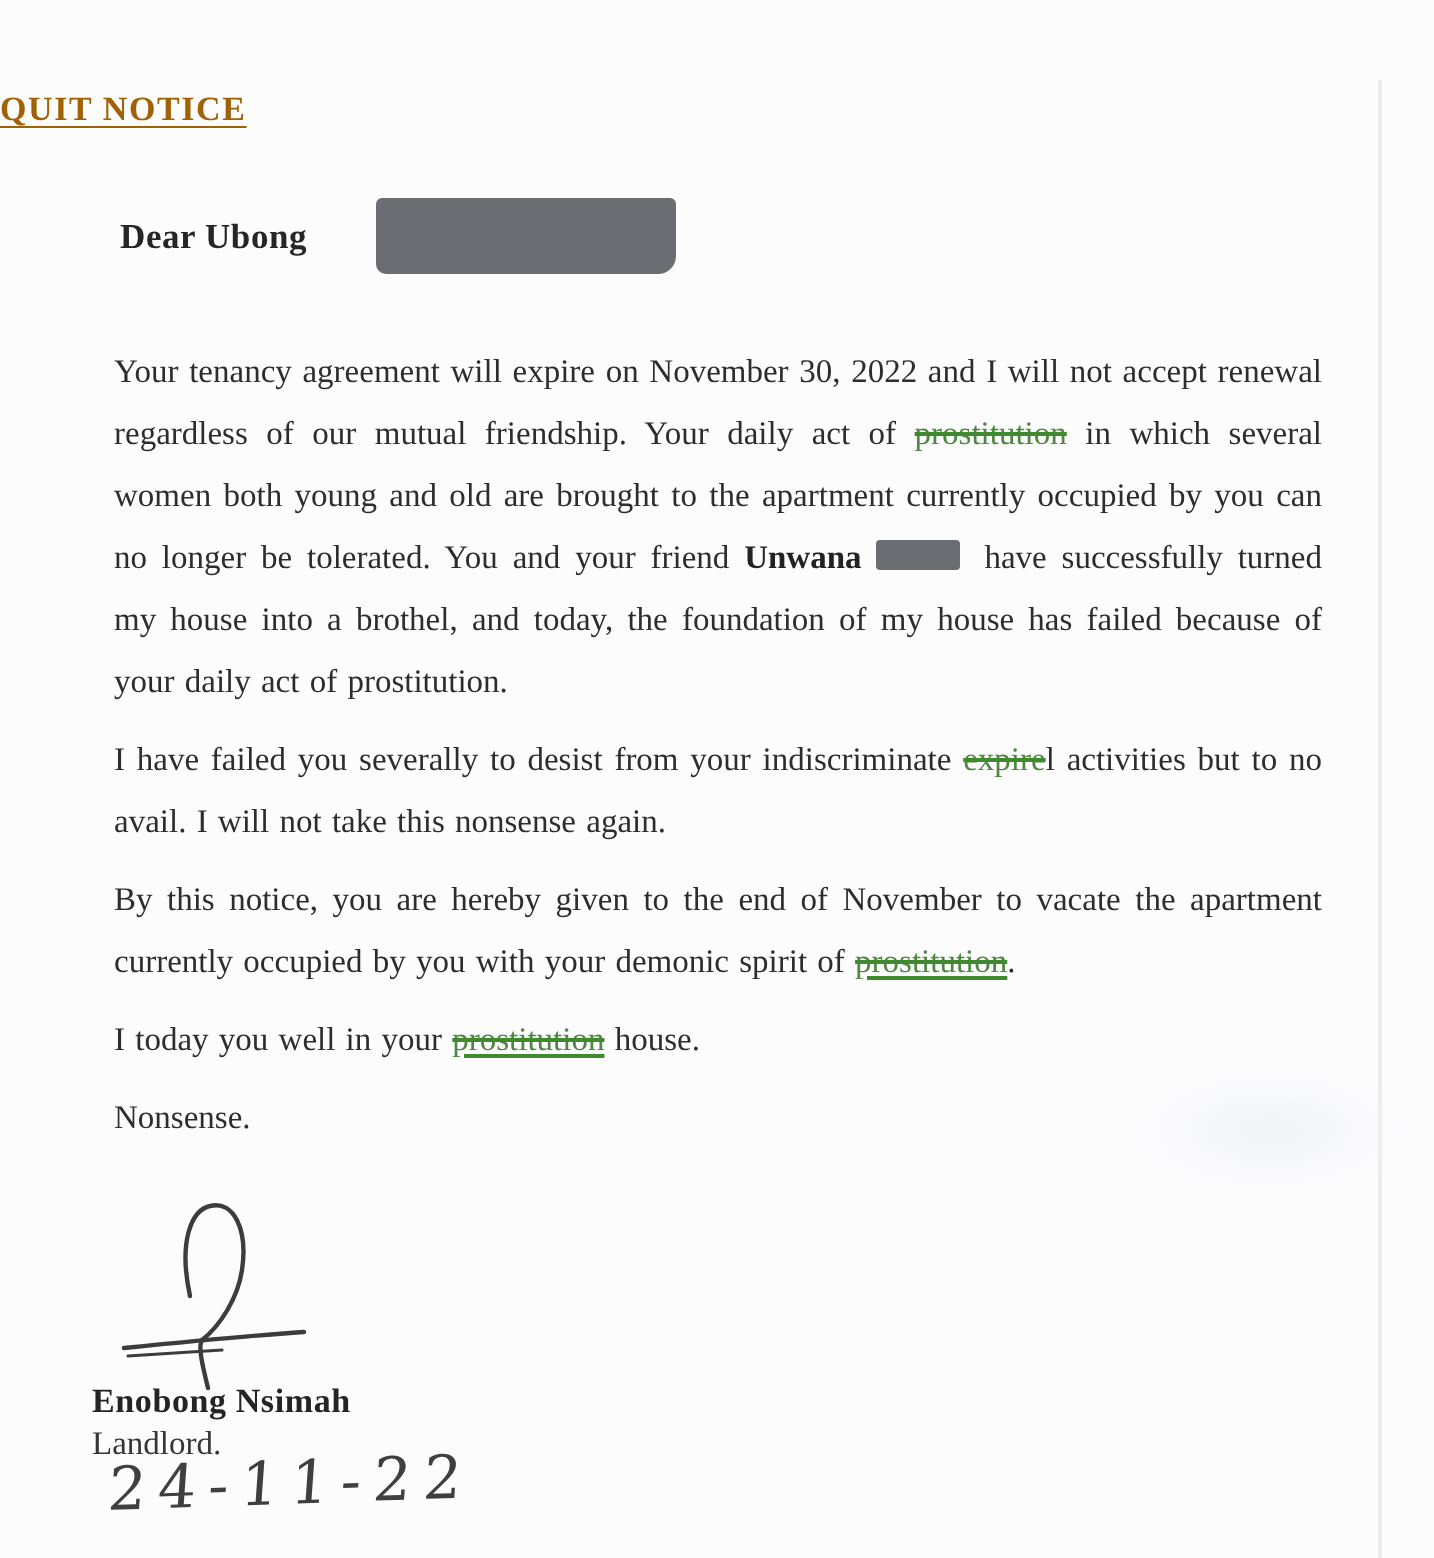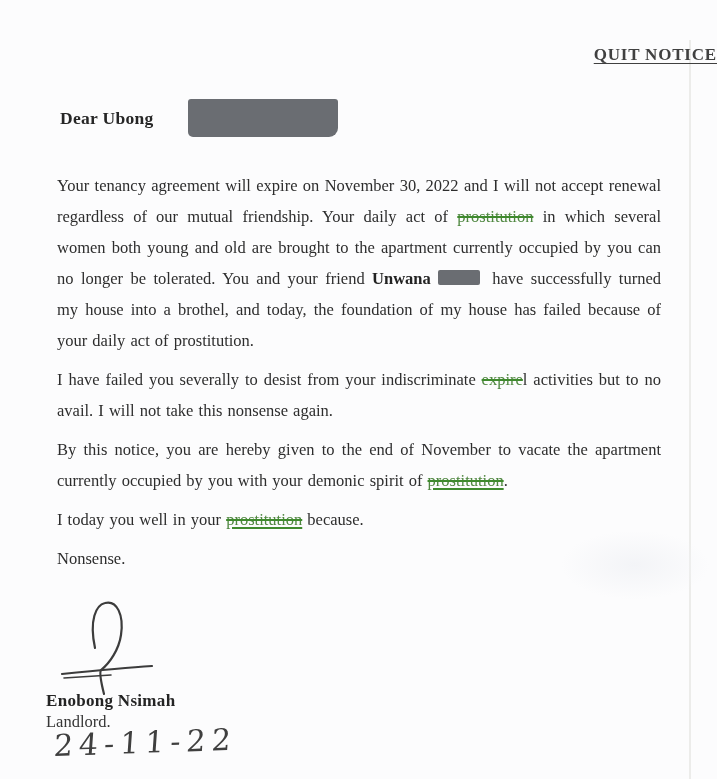--- a/index.html
+++ b/index.html
@@ -14,23 +14,23 @@
   .scan-line{
     position:absolute;left:689px;top:40px;width:2px;height:739px;
     background:#ececea;
   }
   .blotch{
     position:absolute;left:560px;top:530px;width:150px;height:70px;
     background:radial-gradient(ellipse at center,#f3f4f7 0%,rgba(243,244,247,0) 70%);
   }
   .title{
     position:absolute;left:0;right:0;top:45px;
-    text-align:right;
+    text-align:left;
     font-weight:bold;font-size:17px;letter-spacing:0.8px;
-    color:#404040;
+    color:#a16207;
     text-decoration:underline;
     text-underline-offset:3px;
   }
   .salutation{
     position:absolute;left:60px;top:98px;height:40px;
     display:flex;align-items:center;gap:25px;
   }
   .salutation .dear{
     font-weight:bold;font-size:17.5px;color:#262626;letter-spacing:0.3px;
   }
@@ -97,21 +97,21 @@
 
   <div class="salutation">
     <span class="dear">Dear Ubong</span>
     <span class="redact-big"></span>
   </div>
 
   <div class="letter-body">
       <p><span>Your tenancy agreement will expire on November 30, 2022 and I will not accept renewal regardless of our mutual friendship. Your daily act of </span><span class="seg-struck">prostitution</span><span> in which several women both young and old are brought to the apartment currently occupied by you can no longer be tolerated. You and your friend </span><span class="seg-bold">Unwana</span><span class="redact-inline"></span><span> have successfully turned my house into a brothel, and today, the foundation of my house has failed because of your daily act of prostitution.</span></p>
       <p><span>I have failed you severally to desist from your indiscriminate </span><span class="seg-struck">expire</span><span>l activities but to no avail. I will not take this nonsense again.</span></p>
       <p><span>By this notice, you are hereby given to the end of November to vacate the apartment currently occupied by you with your demonic spirit of </span><span class="seg-struck-underline">prostitution</span><span>.</span></p>
-      <p><span>I today you well in your </span><span class="seg-struck-underline">prostitution</span><span> because.</span></p>
+      <p><span>I today you well in your </span><span class="seg-struck-underline">prostitution</span><span> house.</span></p>
       <p><span>Nonsense.</span></p>
     </div>
 
   <svg class="signature-svg" width="110" height="104" viewBox="0 0 110 104">
     <path d="M 40 52 C 34 24, 41 9, 50 7 C 62 4, 69 19, 66 39 C 64 53, 55 67, 46 74 C 44 77, 46 86, 49 98" fill="none" stroke="#3c3c3c" stroke-width="2.2" stroke-linecap="round"></path>
     <path d="M 7 78 C 37 75, 67 72, 97 70" fill="none" stroke="#3c3c3c" stroke-width="2.2" stroke-linecap="round"></path>
     <path d="M 9 82 C 25 81, 40 80, 56 79" fill="none" stroke="#3c3c3c" stroke-width="1.6" stroke-linecap="round"></path>
   </svg>
 
   <div class="signoff">

